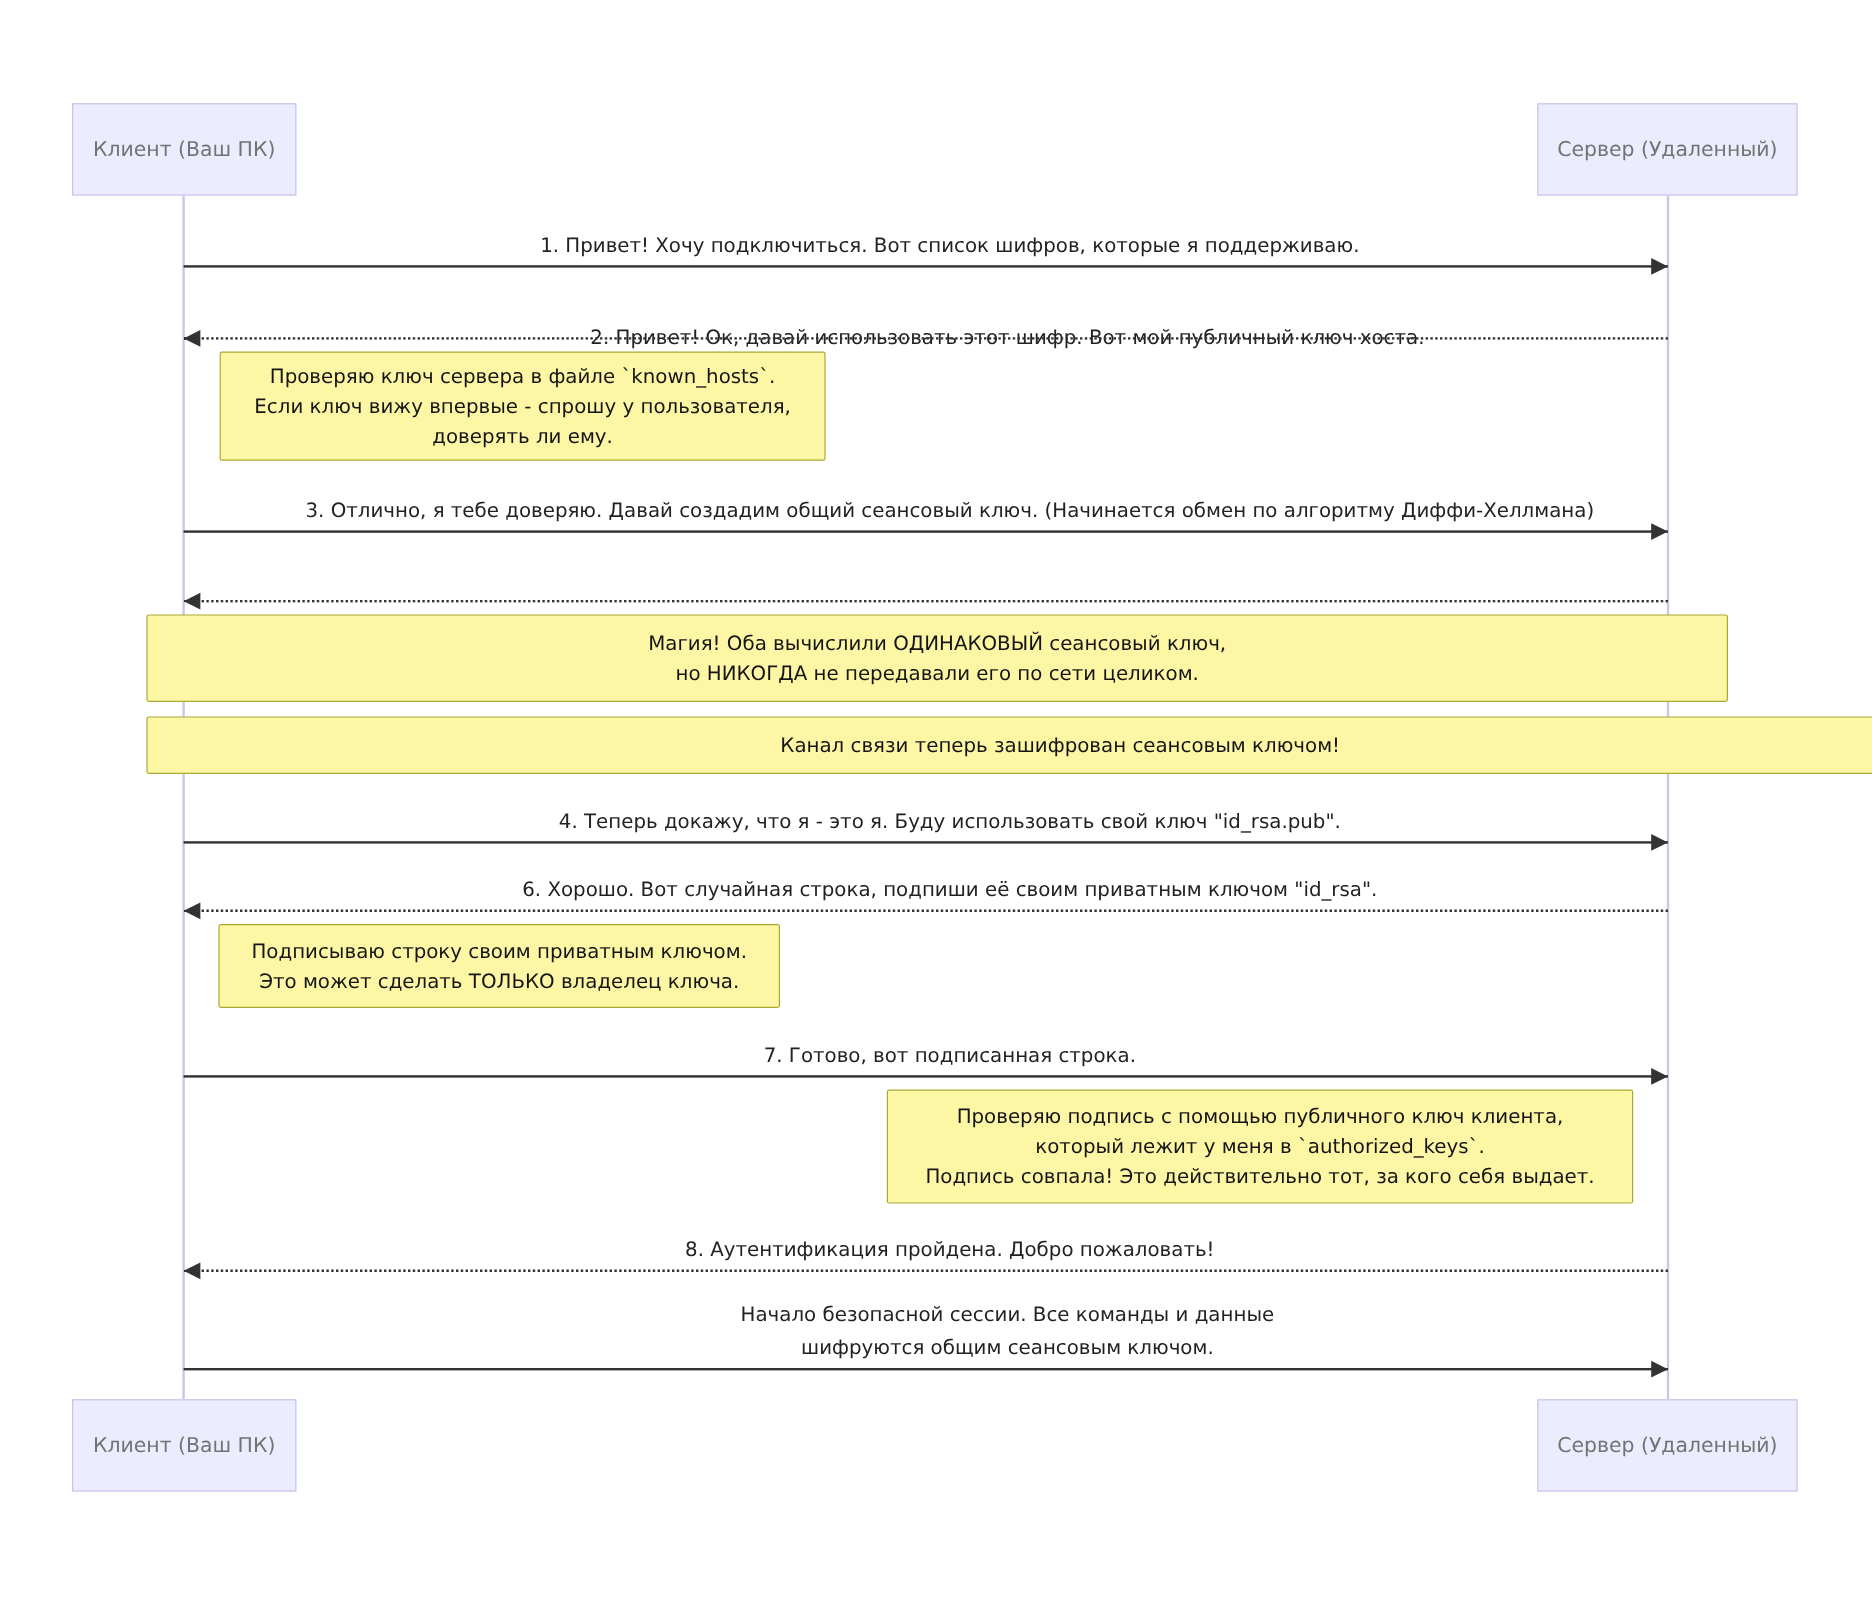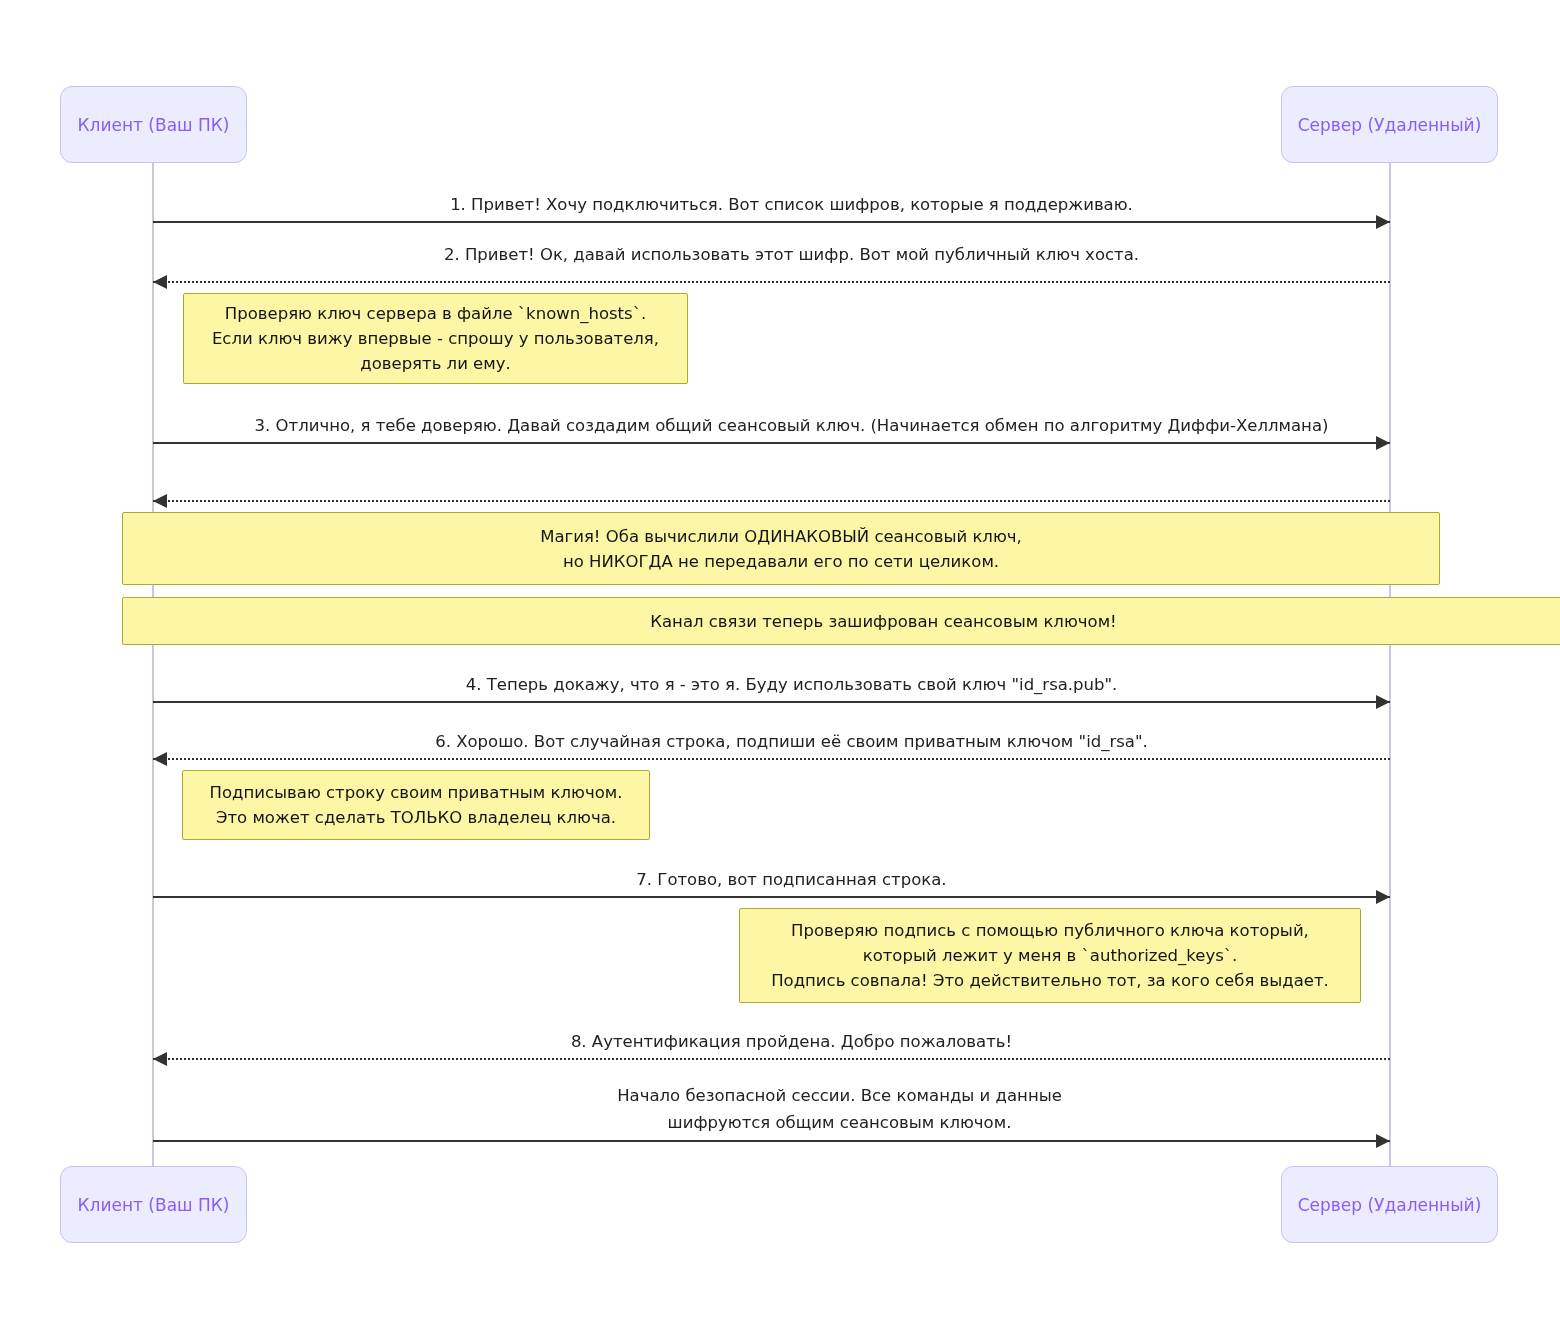--- a/index.html
+++ b/index.html
@@ -14,26 +14,26 @@
   }
   .lifeline {
     position:absolute;
     width:2px;
     background:#CBC5E8;
   }
   .actor {
     position:absolute;
     background:#ECECFF;
     border:1px solid #C9C3EC;
-    border-radius:12px;
+    border-radius:0;
     display:flex;
     align-items:center;
     justify-content:center;
     font-size:17px;
-    color:#8b5cf6;
+    color:#737373;
     box-sizing:border-box;
   }
   .msg {
     position:absolute;
     left:153px;
     width:1277px;
     text-align:center;
     font-size:16.5px;
     line-height:27px;
     color:#222222;
@@ -81,21 +81,21 @@
 
   <div class="lifeline" style="left:152px; top:163px; height:1003px;"></div>
   <div class="lifeline" style="left:1389px; top:163px; height:1003px;"></div>
 
   <div class="actor" style="left:60px; top:86px; width:187px; height:77px;">Клиент (Ваш ПК)</div>
   <div class="actor" style="left:1281px; top:86px; width:217px; height:77px;">Сервер (Удаленный)</div>
 
   <div class="msg" style="top:191px;">1. Привет! Хочу подключиться. Вот список шифров, которые я поддерживаю.</div>
   <div class="arrow right" style="top:221px;"></div>
 
-  <div class="msg" style="top:241px;">2. Привет! Ок, давай использовать этот шифр. Вот мой публичный ключ хоста.</div>
+  <div class="msg" style="top:268px;margin-left:48px;">2. Привет! Ок, давай использовать этот шифр. Вот мой публичный ключ хоста.</div>
   <div class="arrow dotted left" style="top:281px;"></div>
 
   <div class="note" style="left:183px; top:293px; width:505px; height:91px;">Проверяю ключ сервера в файле `known_hosts`.
 Если ключ вижу впервые - спрошу у пользователя,
 доверять ли ему.</div>
 
   <div class="msg" style="top:412px;">3. Отлично, я тебе доверяю. Давай создадим общий сеансовый ключ. (Начинается обмен по алгоритму Диффи-Хеллмана)</div>
   <div class="arrow right" style="top:442px;"></div>
 
   <div class="arrow dotted left" style="top:500px;"></div>
@@ -110,21 +110,21 @@
 
   <div class="msg" style="top:728px;">6. Хорошо. Вот случайная строка, подпиши её своим приватным ключом "id_rsa".</div>
   <div class="arrow dotted left" style="top:758px;"></div>
 
   <div class="note" style="left:182px; top:770px; width:468px; height:70px;">Подписываю строку своим приватным ключом.
 Это может сделать ТОЛЬКО владелец ключа.</div>
 
   <div class="msg" style="top:866px;">7. Готово, вот подписанная строка.</div>
   <div class="arrow right" style="top:896px;"></div>
 
-  <div class="note" style="left:739px; top:908px; width:622px; height:95px;">Проверяю подпись с помощью публичного ключа который,
+  <div class="note" style="left:739px; top:908px; width:622px; height:95px;">Проверяю подпись с помощью публичного ключ клиента,
 который лежит у меня в `authorized_keys`.
 Подпись совпала! Это действительно тот, за кого себя выдает.</div>
 
   <div class="msg" style="top:1028px;">8. Аутентификация пройдена. Добро пожаловать!</div>
   <div class="arrow dotted left" style="top:1058px;"></div>
 
   <div class="msg" style="top:1082px;margin-left:48px;">Начало безопасной сессии. Все команды и данные
 шифруются общим сеансовым ключом.</div>
   <div class="arrow right" style="top:1140px;"></div>
 

